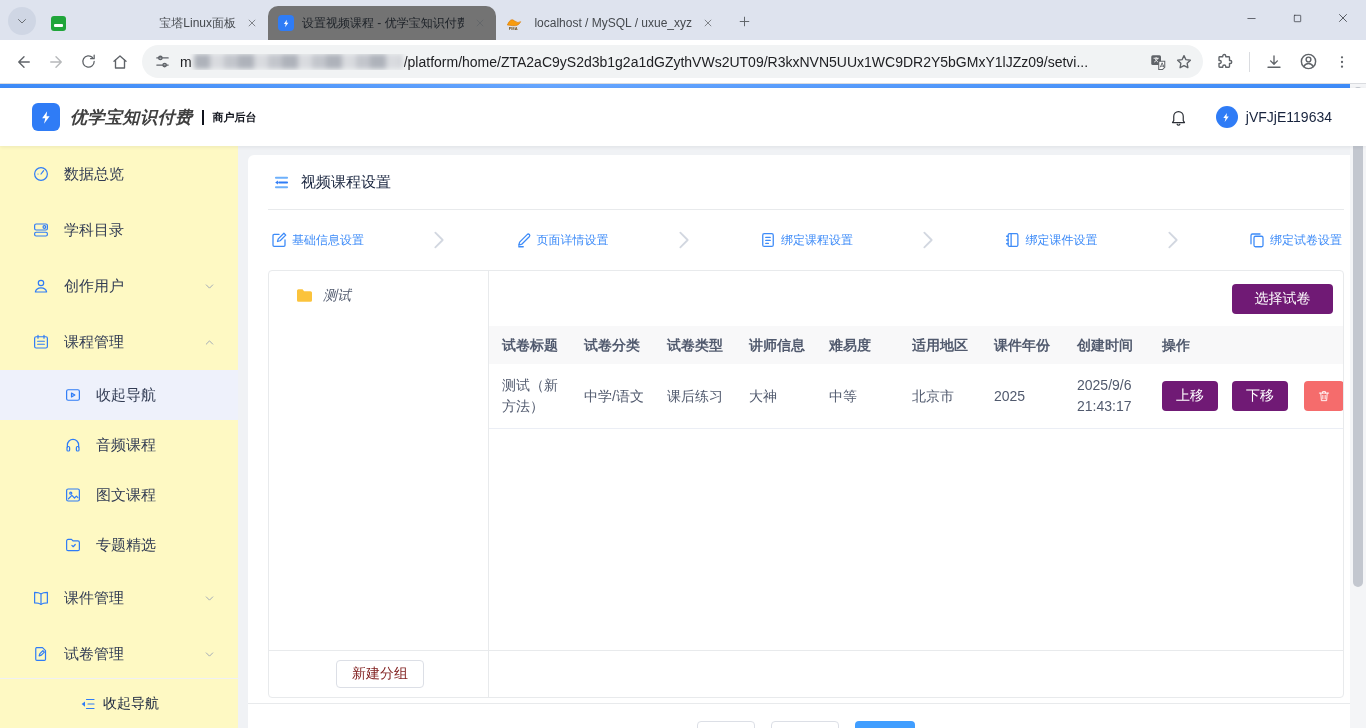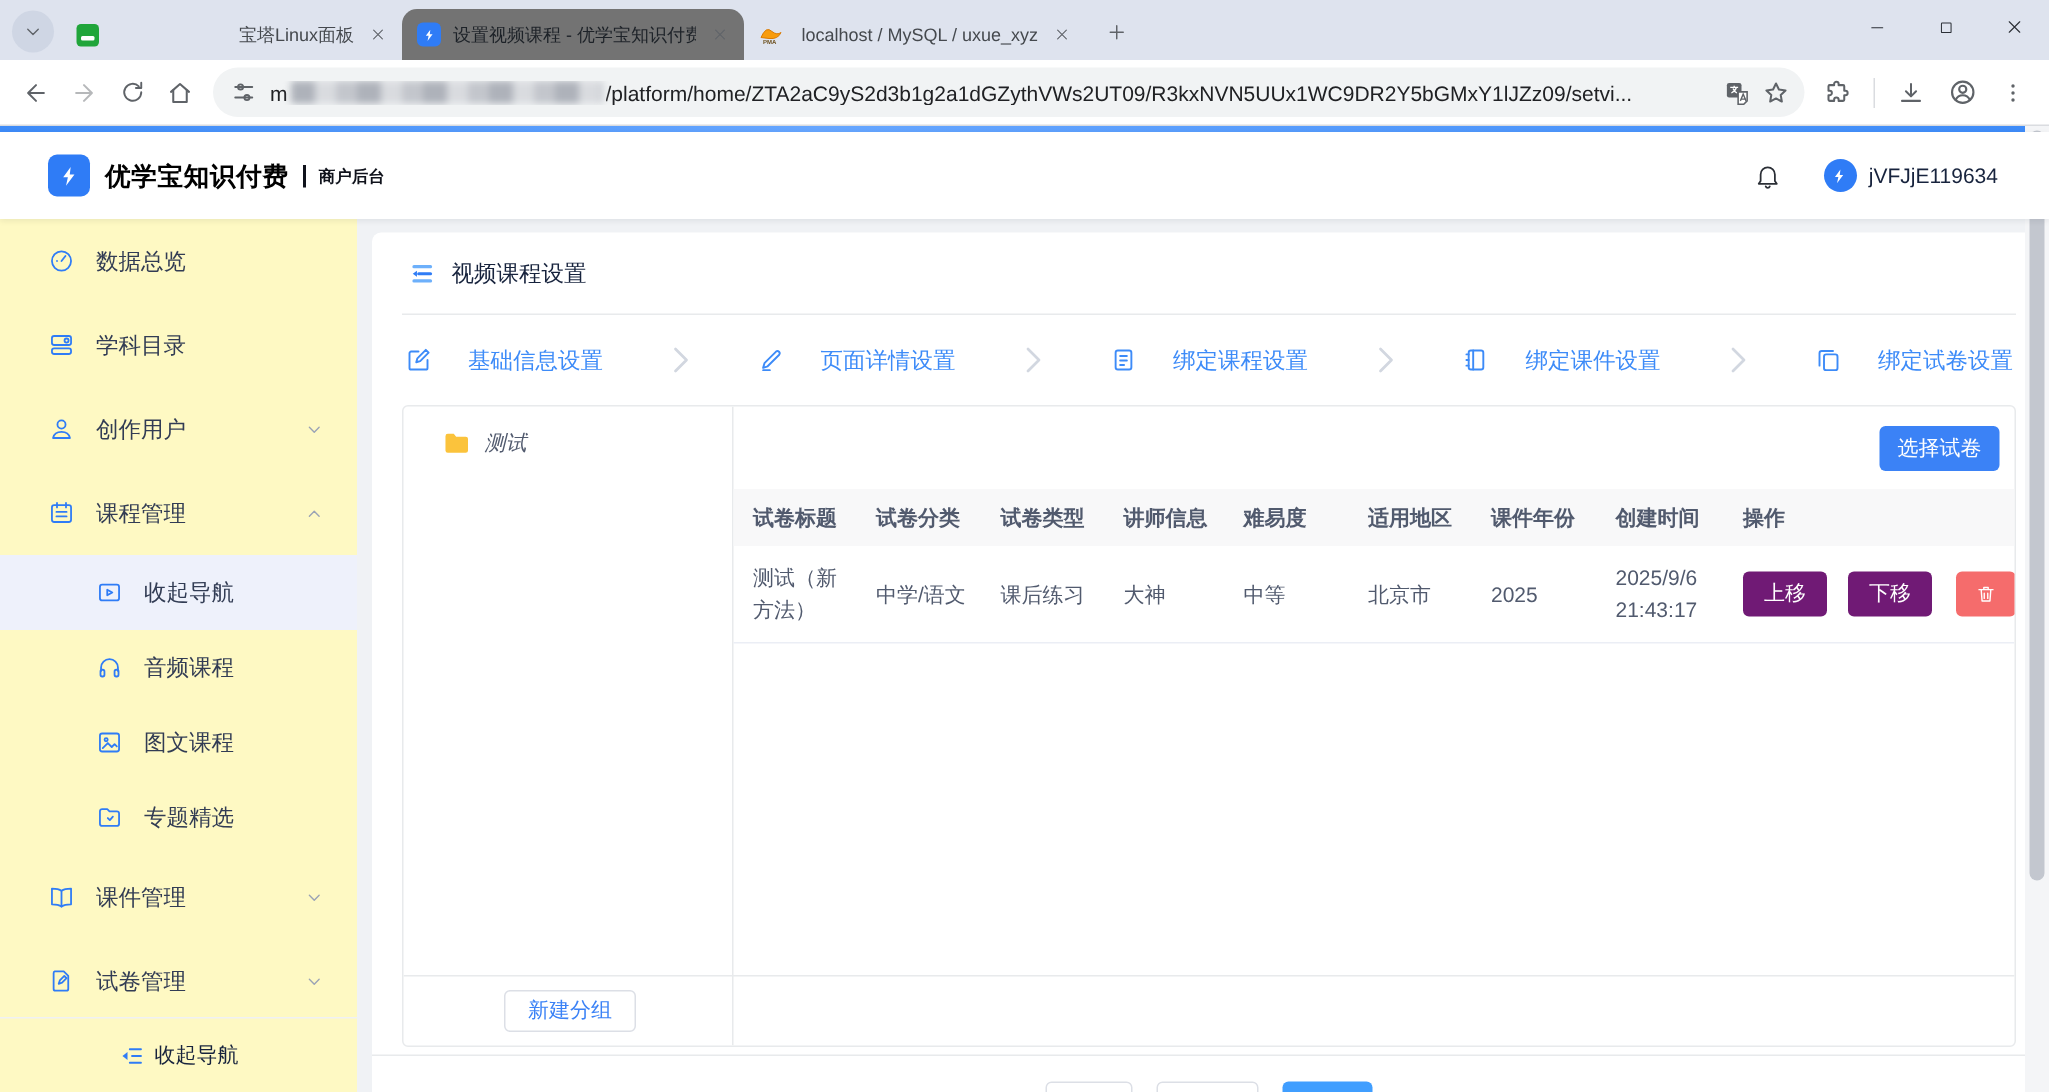--- a/index.html
+++ b/index.html
@@ -29,21 +29,21 @@
   .blur-chip { display:inline-block; width:208px; height:15px; margin:0 2px; border-radius:2px; flex:none;
     background:repeating-linear-gradient(90deg,#aeb2ba 0 16px,#d9dbdf 16px 30px,#c3c6cc 30px 44px); filter:blur(2.5px); }
   .bar-right { display:flex; align-items:center; gap:2px; }
   .toolbar-sep { width:1px; height:20px; background:#dadce0; margin:0 6px; }
 
   .topline { height:4px; background:linear-gradient(90deg,#3d8bf8,#66a6ff 40%,#3d8bf8); }
 
   
   .app-header { height:58px; background:#fff; display:flex; align-items:center; padding:0 34px 0 32px; box-shadow:0 1px 4px rgba(0,21,41,.08); position:relative; z-index:5; }
   .logo { width:28px; height:28px; border-radius:6px; background:#2f7cf6; display:flex; align-items:center; justify-content:center; flex:none; }
-  .brand { font-size:17px; font-weight:bold; color:#000000; margin-left:10px; letter-spacing:.5px; }
+  .brand { font-size:17px; font-weight:bold; color:#404040; margin-left:10px; letter-spacing:.5px;font-style:italic; }
   .brand-sep { width:2px; height:15px; background:#10131c; margin:0 9px; }
   .workspace { font-size:11px; font-weight:bold; color:#10131c; }
   .header-right { margin-left:auto; display:flex; align-items:center; }
   .avatar { width:22px; height:22px; border-radius:50%; background:#2f7cf6; display:flex; align-items:center; justify-content:center; margin:0 8px 0 28px; }
   .username { font-size:14px; color:#17233d; }
 
   
   .app-body { display:flex; height:582px; }
   .sidebar { width:238px; background:#fef9c3; position:relative; flex:none; }
   .side-item { height:56px; display:flex; align-items:center; padding:0 22px 0 32px; font-size:15px; color:#323c54; cursor:pointer; }
@@ -53,32 +53,32 @@
   .side-chevron { margin-left:auto; display:flex; }
   .collapse-row { position:absolute; left:0; right:0; bottom:0; height:50px; border-top:1px solid #f0f1f4; display:flex; align-items:center; justify-content:center; gap:6px; font-size:14px; font-weight:500; color:#17233d; }
 
   .content-col { flex:1; background:#f0f2f5; padding:9px 2px 0 10px; min-width:0; }
   .card { background:#fff; border-radius:6px 6px 0 0; min-height:700px; padding:0 20px; }
 
   .title-row { height:55px; display:flex; align-items:center; gap:10px; border-bottom:1px solid #e8eaec; padding-left:4px; }
   .page-title { font-size:15px; font-weight:500; color:#17233d; }
 
   .steps-row { height:60px; display:flex; align-items:center; justify-content:space-between; padding:0 2px; }
-  .step { display:flex; align-items:center; gap:24px; font-size:15px; color:#3d8bf8; cursor:pointer; }
+  .step { display:flex; align-items:center; gap:4px; font-size:12px; color:#3d8bf8; cursor:pointer; }
   .step-sep { display:flex; align-items:center; }
 
   .panel { border:1px solid #e8eaec; border-radius:4px; height:428px; display:flex; position:relative; overflow:hidden; }
   .left-pane { width:220px; border-right:1px solid #e8eaec; flex:none;font-style:italic; }
   .folder-item { display:flex; align-items:center; gap:9px; padding:15px 0 0 26px; font-size:14px; color:#515a6e; cursor:pointer; }
   .panel-footer { position:absolute; left:0; right:0; bottom:0; height:47px; border-top:1px solid #e8eaec; display:flex; align-items:center; background:transparent; }
-  .new-group-btn { margin-left:67px; width:88px; height:28px; background:#fff; border:1px solid #dcdfe6; border-radius:4px; font-size:14px; color:#3b82f6; display:flex; align-items:center; justify-content:center; cursor:pointer; }
+  .new-group-btn { margin-left:67px; width:88px; height:28px; background:#fff; border:1px solid #dcdfe6; border-radius:4px; font-size:14px; color:#7f1d1d; display:flex; align-items:center; justify-content:center; cursor:pointer; }
 
   .right-pane { flex:1; display:flex; flex-direction:column; min-width:0; }
   .pane-toolbar { height:55px; display:flex; align-items:center; justify-content:flex-end; padding-right:10px; flex:none; }
-  .select-paper-btn { width:80px; height:30px; background:#3b82f6; border:none; border-radius:4px; color:#fff; font-size:14px; display:flex; align-items:center; justify-content:center; cursor:pointer; }
+  .select-paper-btn { width:101px; height:30px; background:#701a75; border:none; border-radius:4px; color:#fff; font-size:14px; display:flex; align-items:center; justify-content:center; cursor:pointer; }
 
   .table-header { height:38px; background:#f8f8f9; display:flex; align-items:center; font-size:14px; font-weight:bold; color:#515a6e; flex:none; }
   .table-row { height:65px; display:flex; align-items:center; border-bottom:1px solid #ebeef5; font-size:14px; color:#515a6e; flex:none; }
   .col { padding-left:13px; padding-right:4px; flex:none; line-height:21px; word-break:break-word; }
   .c0{width:82px} .c1{width:83px} .c2{width:82px} .c3{width:80px} .c4{width:83px}
   .c5{width:82px} .c6{width:83px} .c7{width:85px} .c8{flex:1; display:flex; align-items:center;}
   .row-btn { height:30px; border:none; border-radius:4px; color:#fff; font-size:14px; display:flex; align-items:center; justify-content:center; cursor:pointer; flex:none; }
   .btn-green { width:56px; background:#701a75; }
   .btn-red { width:40px; background:#f56c6c; margin-left:16px; }
   .btn-gap { margin-left:14px; }

